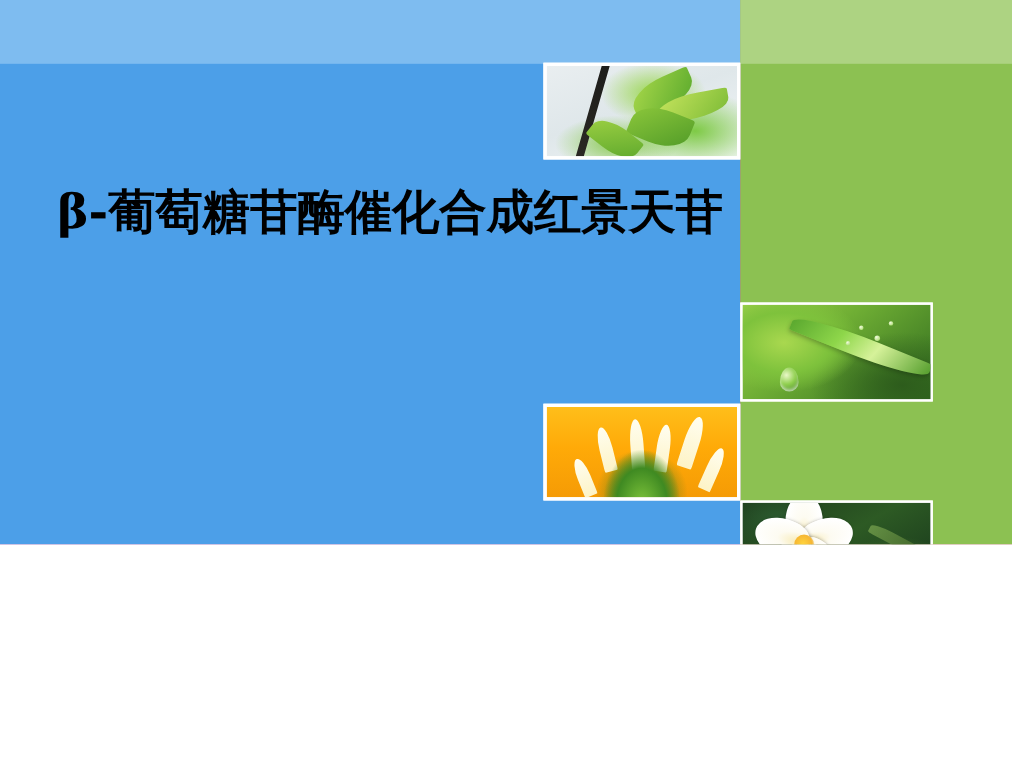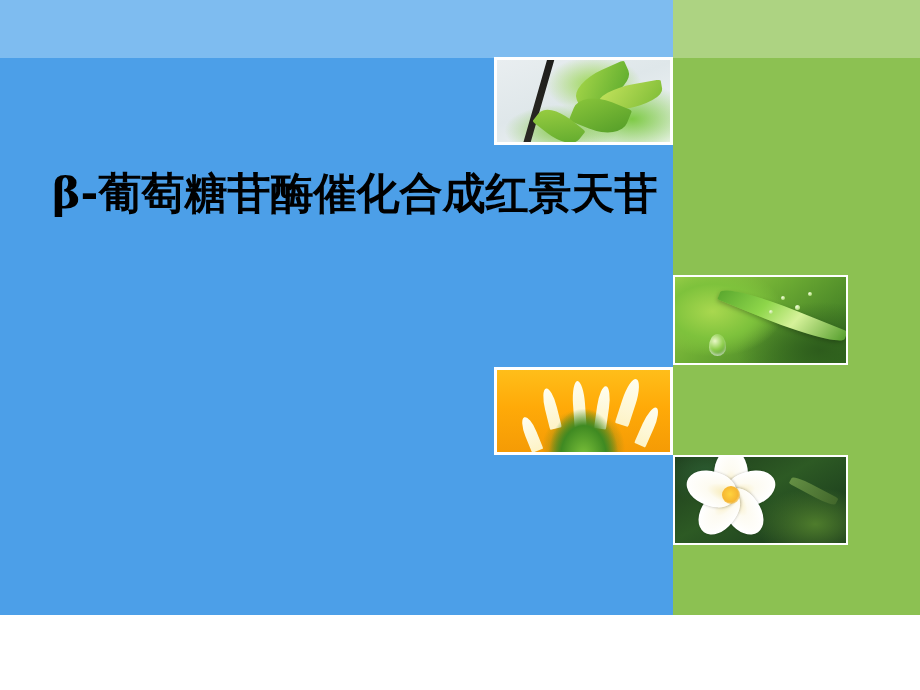--- a/index.html
+++ b/index.html
@@ -7,21 +7,21 @@
     padding: 0;
     background: #ffffff;
   }
   body {
     font-family: "Liberation Sans", "DejaVu Sans", sans-serif;
   }
 
   #slide {
     position: relative;
     width: 920px;
-    height: 615px;
+    height: 495px;
     overflow: hidden;
     background: #ec4899;
   }
 
   
   .panel {
     position: absolute;
   }
 
   

